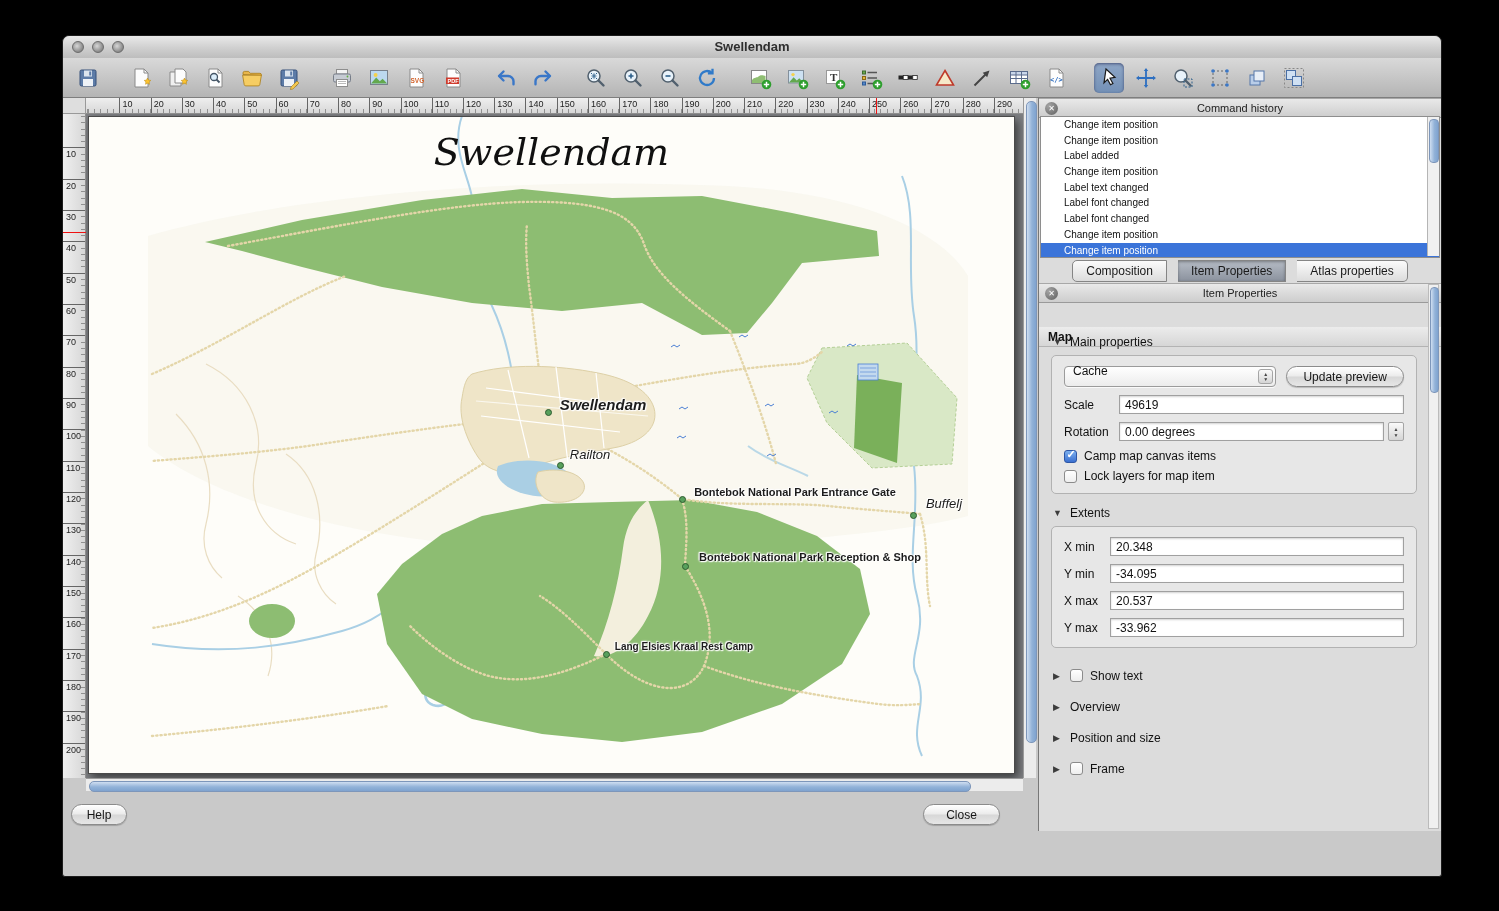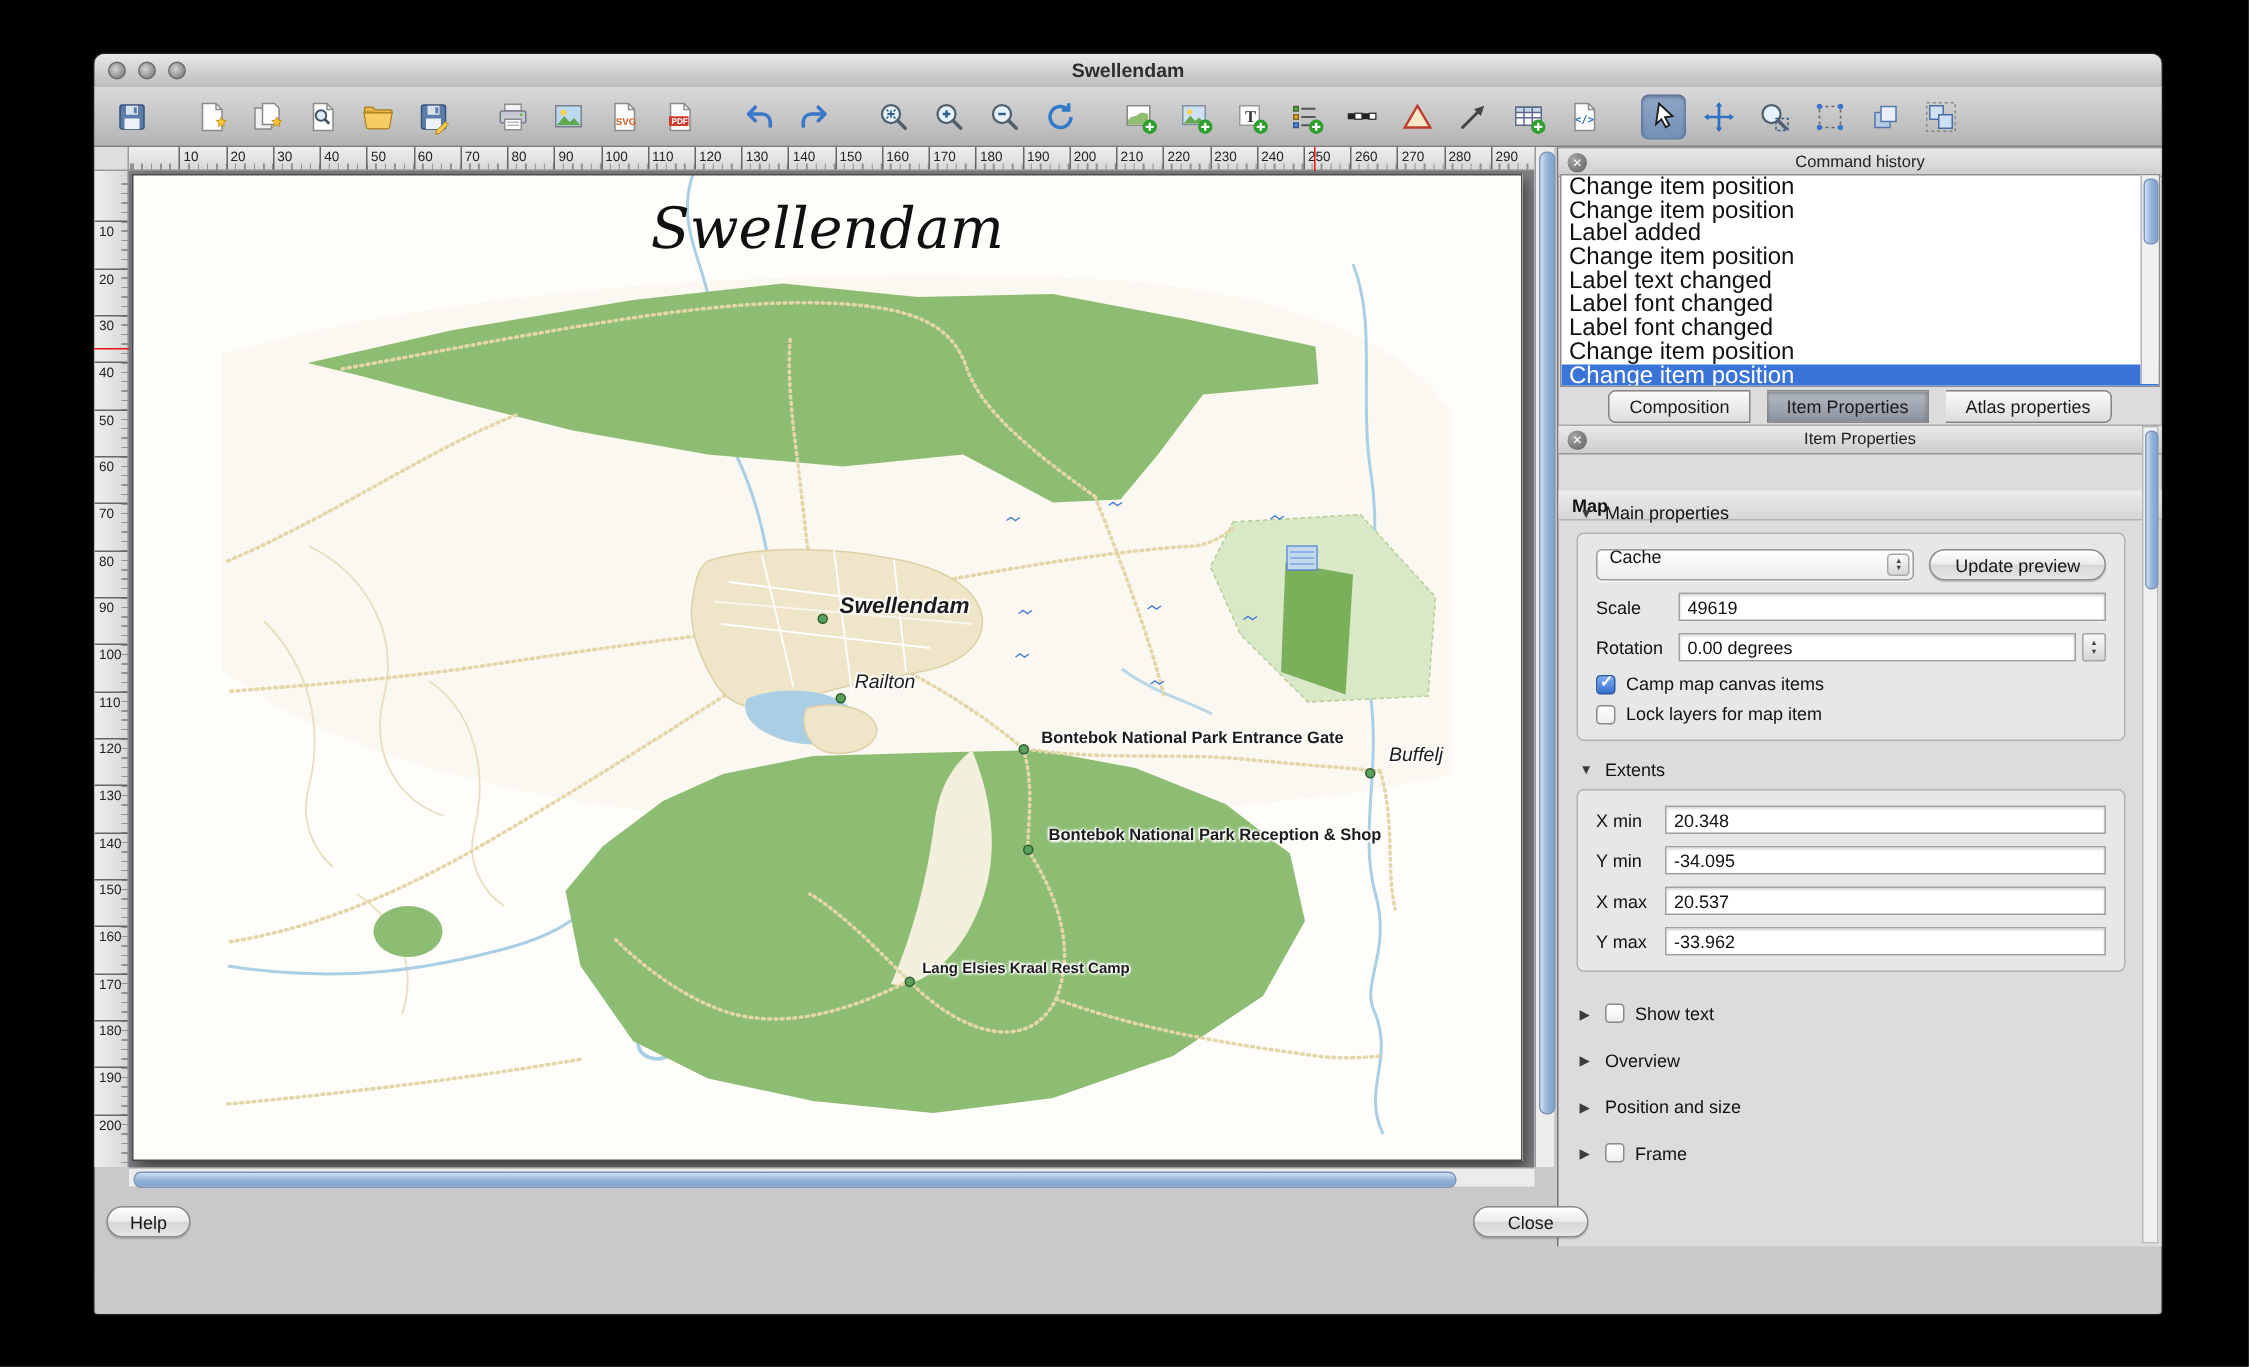--- a/index.html
+++ b/index.html
@@ -63,21 +63,21 @@
               border-left:1px solid #777;box-sizing:border-box;}
   .panel-header{position:relative;height:18px;background:linear-gradient(#e9e9e9,#cdcdcd);
                 border-top:1px solid #a8a8a8;border-bottom:1px solid #9a9a9a;
                 font-size:11px;color:#222;display:flex;align-items:center;justify-content:center;}
   .panel-close{position:absolute;left:6px;top:2.5px;width:13px;height:13px;border-radius:50%;
                background:radial-gradient(circle at 4px 4px,#a5a5a5,#5e5e5e);color:#fff;font-size:8px;
                line-height:13px;text-align:center;}
   .panel-close::before{content:"✕";}
   .ch{position:absolute;left:0;top:0;right:0;height:160px;}
   .ch-list{position:absolute;left:1px;right:1px;top:18px;bottom:0;background:#fff;border:1px solid #8e8e8e;overflow:hidden;}
-  .ch-row{height:15.7px;line-height:15.7px;font-size:16px;padding:0 5px;color:#111;white-space:nowrap;}
+  .ch-row{height:15.7px;line-height:15.7px;font-size:10px;padding:0 23px;color:#111;white-space:nowrap;}
   .ch-row.selected{background:#3b74d9;color:#fff;}
   .ch-scroll{position:absolute;right:2px;top:19px;width:12px;height:139px;background:#f0f0f0;border-left:1px solid #b5b5b5;box-sizing:border-box;}
   .ch-thumb{position:absolute;left:1px;top:2px;width:8px;height:42px;border-radius:4px;border:1px solid #7d96ba;
             background:linear-gradient(90deg,#cfdef1,#92b2d8 55%,#7fa3cf);}
   .tabs{position:absolute;left:0;top:160px;right:0;height:25px;display:flex;align-items:center;justify-content:center;gap:11px;}
   .tab{font-size:12px;color:#1a1a1a;padding:3px 13px;border:1px solid #858585;border-left:none;
        background:linear-gradient(#fbfbfb,#dcdcdc);}
   .tab:first-of-type{border-left:1px solid #858585;border-radius:5px 0 0 5px;}
   .tab:last-of-type{border-radius:0 5px 5px 0;}
   .tab.active{background:linear-gradient(#b6bcc5,#8b929e);box-shadow:inset 0 1px 3px rgba(0,0,0,.35);}
@@ -123,21 +123,21 @@
   .cbrow{margin-bottom:6px;}
   .disclosures{margin-top:6px;}
   .disclosure-row{display:flex;align-items:center;gap:7px;height:31px;font-size:12px;color:#111;padding-left:2px;}
   .disclosure-row .cb{display:none;margin-right:0;}
   .disclosure-row.has-checkbox .cb{display:block;}
   .panel-scroll{position:absolute;right:2px;top:186px;width:11px;height:545px;background:#f0f0f0;border:1px solid #bbb;box-sizing:border-box;}
   .panel-thumb{position:absolute;left:1px;top:2px;width:7px;height:104px;border-radius:4px;border:1px solid #7d96ba;
                background:linear-gradient(90deg,#cfdef1,#92b2d8 55%,#7fa3cf);}
   
   .btn-help{position:absolute;left:8px;top:768px;width:56px;}
-  .btn-close{position:absolute;left:919px;top:768px;width:77px;}
+  .btn-close{position:absolute;left:860px;top:768px;width:77px;}
 </style>
 </head>
 <body>
 
 <div class="stage">
   <div class="window">
 
     <div class="titlebar">
       <div class="traffic">
         <span class="light"></span>

